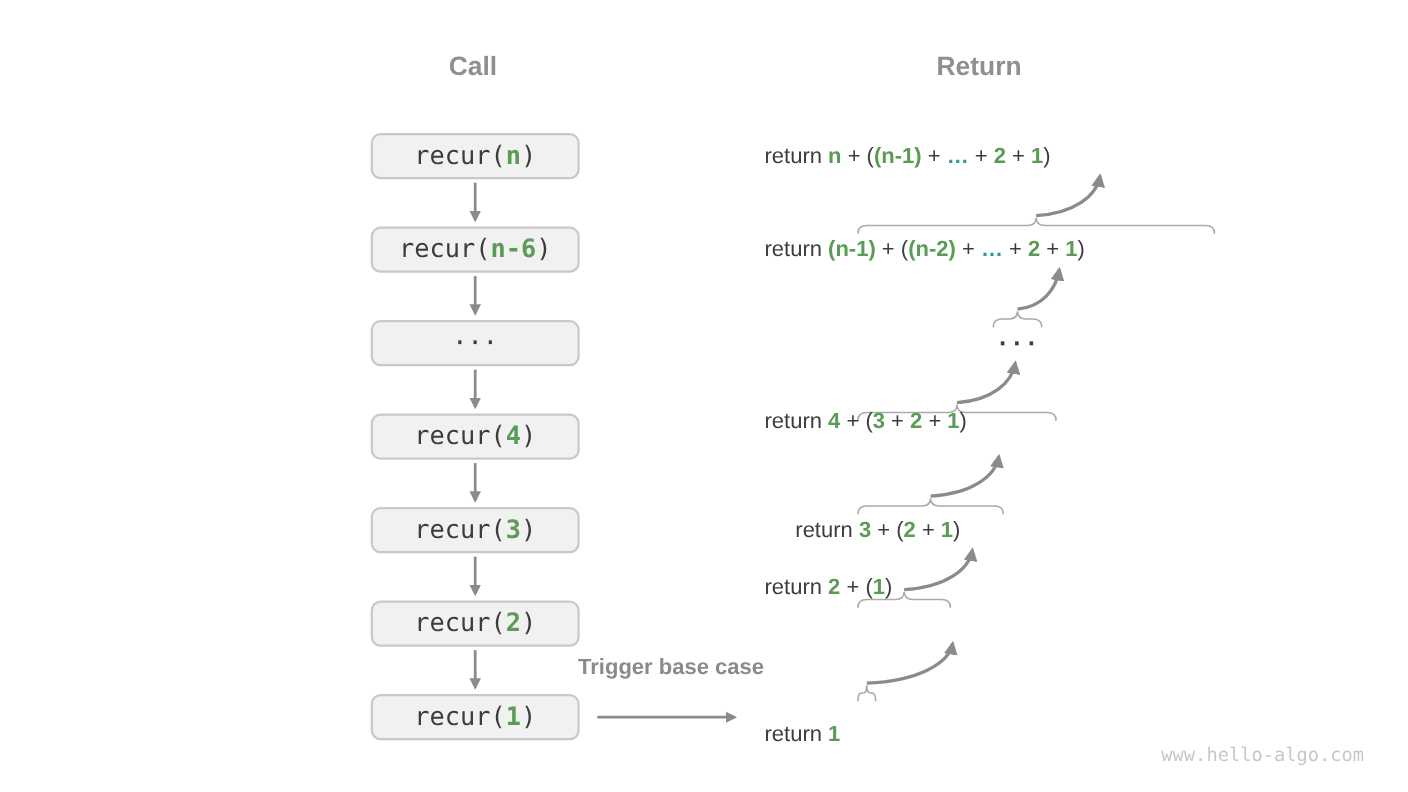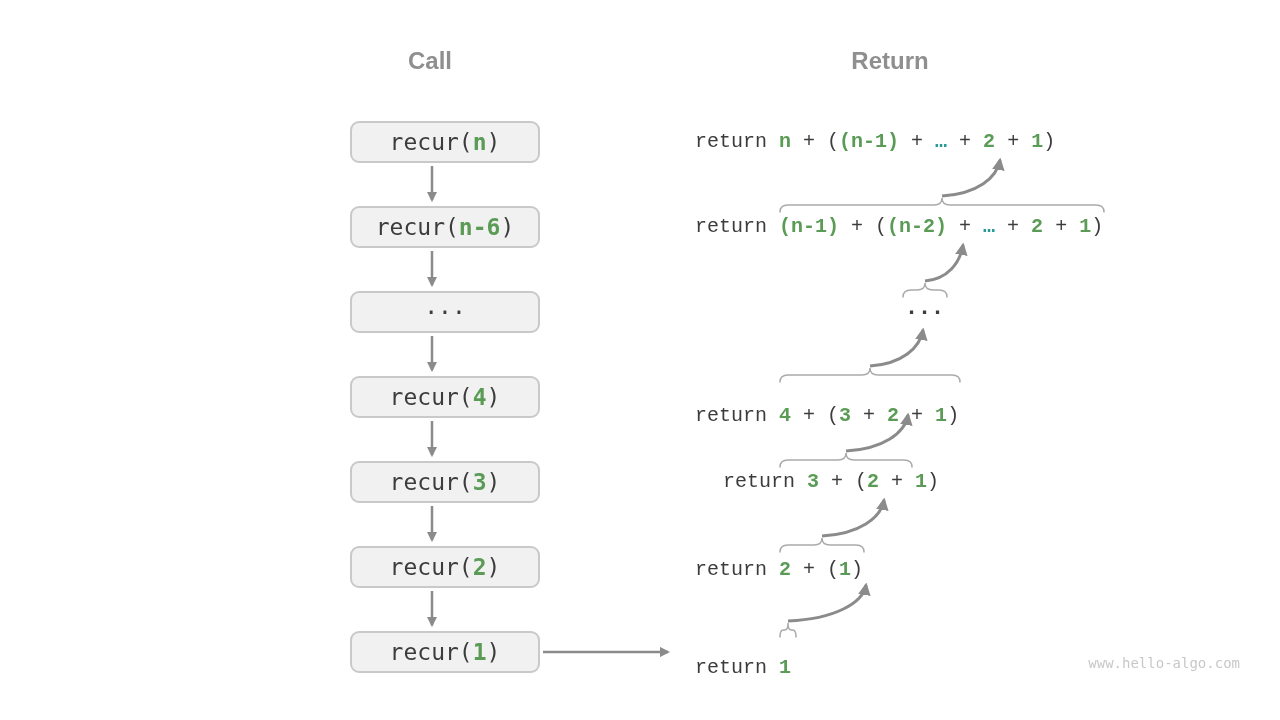--- a/index.html
+++ b/index.html
@@ -2,34 +2,34 @@
 <html style="--code-text: #3c3c3c; --green: #5a9b55; --teal: #2a9a9b; --box-fill: #f1f1f1; --box-border: #c9c9c9; --arrow: #8b8b8b; --brace: #ababab; --header: #8f8f8f; --label: #8a8a8a; --watermark: #c8c8c8;"><head>
 <meta charset="utf-8">
 <style>
   html,body{margin:0;padding:0;background:#ffffff;}
   .canvas{position:relative;width:1280px;height:712px;background:#ffffff;overflow:hidden;
           font-family:"Liberation Sans",sans-serif;}
   #deco{position:absolute;left:0;top:0;width:1280px;height:720px;}
   .call-box{position:absolute;left:337px;width:190px;height:42px;box-sizing:border-box;
             background:var(--box-fill);border:2px solid var(--box-border);border-radius:9px;
             display:flex;align-items:center;justify-content:center;white-space:pre;
-            font-family:"DejaVu Sans Mono","Liberation Mono",monospace;font-size:23px;margin-left:13px;}
+            font-family:"DejaVu Sans Mono","Liberation Mono",monospace;font-size:23px;}
   .ret-row{position:absolute;left:695px;height:28px;line-height:28px;white-space:pre;
-           font-family:Liberation Mono, monospace;font-size:20px;}
+           font-family:Liberation Sans, sans-serif;font-size:20px;}
   .ret-ellipsis{position:absolute;left:899px;width:52px;height:28px;line-height:28px;
            text-align:center;font-family:"DejaVu Sans Mono","Liberation Mono",monospace;
            font-size:20px;font-weight:bold;letter-spacing:1px;}
   .seg-code{color:var(--code-text);}
   .seg-green{color:var(--green);font-weight:bold;}
   .seg-teal{color:var(--teal);font-weight:bold;}
   .hdr{position:absolute;top:47px;width:120px;text-align:center;
        font-size:24px;font-weight:bold;color:var(--header);}
   .trigger-label{position:absolute;left:505px;top:596px;width:210px;text-align:center;
        font-size:20px;font-weight:bold;color:var(--label);}
-  .watermark{position:absolute;right:40px;top:655px;font-size:14px;color:var(--watermark);
+  .watermark{position:absolute;right:40px;top:677px;font-size:17px;color:var(--watermark);
        font-family:"DejaVu Sans Mono","Liberation Mono",monospace;}
 </style>
 </head>
 <body>
 
 <div class="canvas">
   <svg id="deco" xmlns="http://www.w3.org/2000/svg" viewBox="0 0 1280 720">
       <defs>
         <marker id="ah" viewBox="0 0 10 10" refX="8" refY="5" markerWidth="4.2" markerHeight="4.2" orient="auto-start-reverse">
           <path d="M0,0 L10,5 L0,10 z" fill="#8b8b8b"></path>
@@ -63,19 +63,20 @@
       <div class="call-box" style="top: 291px;"><span class="seg-code">···</span></div>
       <div class="call-box" style="top: 376px;"><span class="seg-code">recur(</span><span class="seg-green">4</span><span class="seg-code">)</span></div>
       <div class="call-box" style="top: 461px;"><span class="seg-code">recur(</span><span class="seg-green">3</span><span class="seg-code">)</span></div>
       <div class="call-box" style="top: 546px;"><span class="seg-code">recur(</span><span class="seg-green">2</span><span class="seg-code">)</span></div>
       <div class="call-box" style="top: 631px;"><span class="seg-code">recur(</span><span class="seg-green">1</span><span class="seg-code">)</span></div>
     </div>
   <div id="return-col">
       <div class="ret-row" style="top: 128px;"><span class="seg-code">return </span><span class="seg-green">n</span><span class="seg-code"> + (</span><span class="seg-green">(n-1)</span><span class="seg-code"> + </span><span class="seg-teal">…</span><span class="seg-code"> + </span><span class="seg-green">2</span><span class="seg-code"> + </span><span class="seg-green">1</span><span class="seg-code">)</span></div>
       <div class="ret-row" style="top: 213px;"><span class="seg-code">return </span><span class="seg-green">(n-1)</span><span class="seg-code"> + (</span><span class="seg-green">(n-2)</span><span class="seg-code"> + </span><span class="seg-teal">…</span><span class="seg-code"> + </span><span class="seg-green">2</span><span class="seg-code"> + </span><span class="seg-green">1</span><span class="seg-code">)</span></div>
       <div class="ret-ellipsis" style="top: 298px;"><span class="seg-code">···</span></div>
-      <div class="ret-row" style="top: 402px; text-align: center;"><span class="seg-code">return </span><span class="seg-green">4</span><span class="seg-code"> + (</span><span class="seg-green">3</span><span class="seg-code"> + </span><span class="seg-green">2</span><span class="seg-code"> + </span><span class="seg-green">1</span><span class="seg-code">)</span></div>
+      <div class="ret-row" style="top: 369px; text-align: center;"><span class="seg-code">return </span><span class="seg-green">4</span><span class="seg-code"> + (</span><span class="seg-green">3</span><span class="seg-code"> + </span><span class="seg-green">2</span><span class="seg-code"> + </span><span class="seg-green">1</span><span class="seg-code">)</span></div>
       <div class="ret-row" style="top: 468px; margin-left: 28px;"><span class="seg-code">return </span><span class="seg-green">3</span><span class="seg-code"> + (</span><span class="seg-green">2</span><span class="seg-code"> + </span><span class="seg-green">1</span><span class="seg-code">)</span></div>
-      <div class="ret-row" style="top: 556px;"><span class="seg-code">return </span><span class="seg-green">2</span><span class="seg-code"> + (</span><span class="seg-green">1</span><span class="seg-code">)</span></div>
+      <div class="ret-row" style="top: 520px;"><span class="seg-code">return </span><span class="seg-green">2</span><span class="seg-code"> + (</span><span class="seg-green">1</span><span class="seg-code">)</span></div>
       <div class="ret-row" style="top: 654px;"><span class="seg-code">return </span><span class="seg-green">1</span></div>
     </div>
+  <div class="trigger-label">Trigger base case</div>
   <div class="watermark">www.hello-algo.com</div>
 </div>
 
 </body></html>

